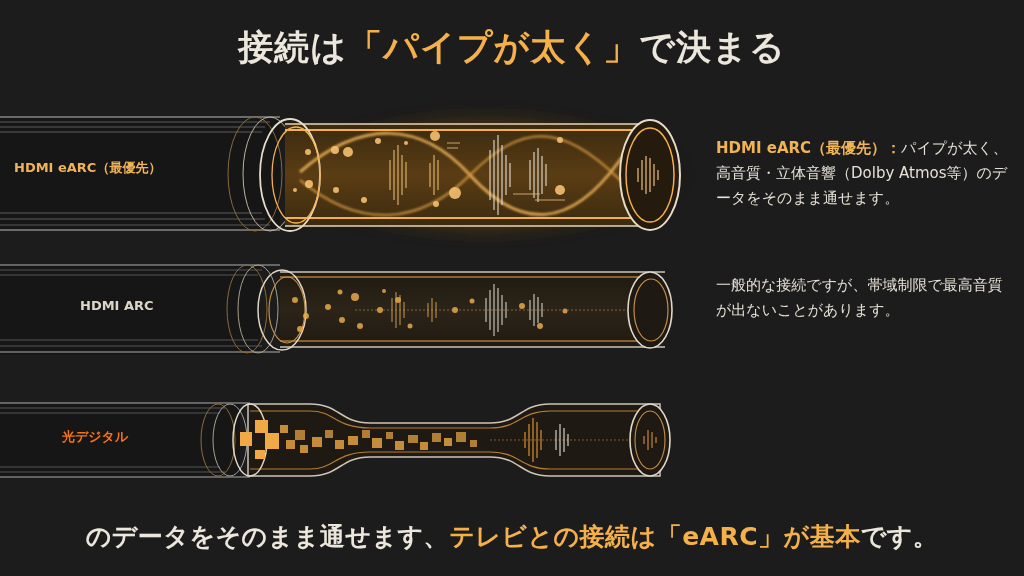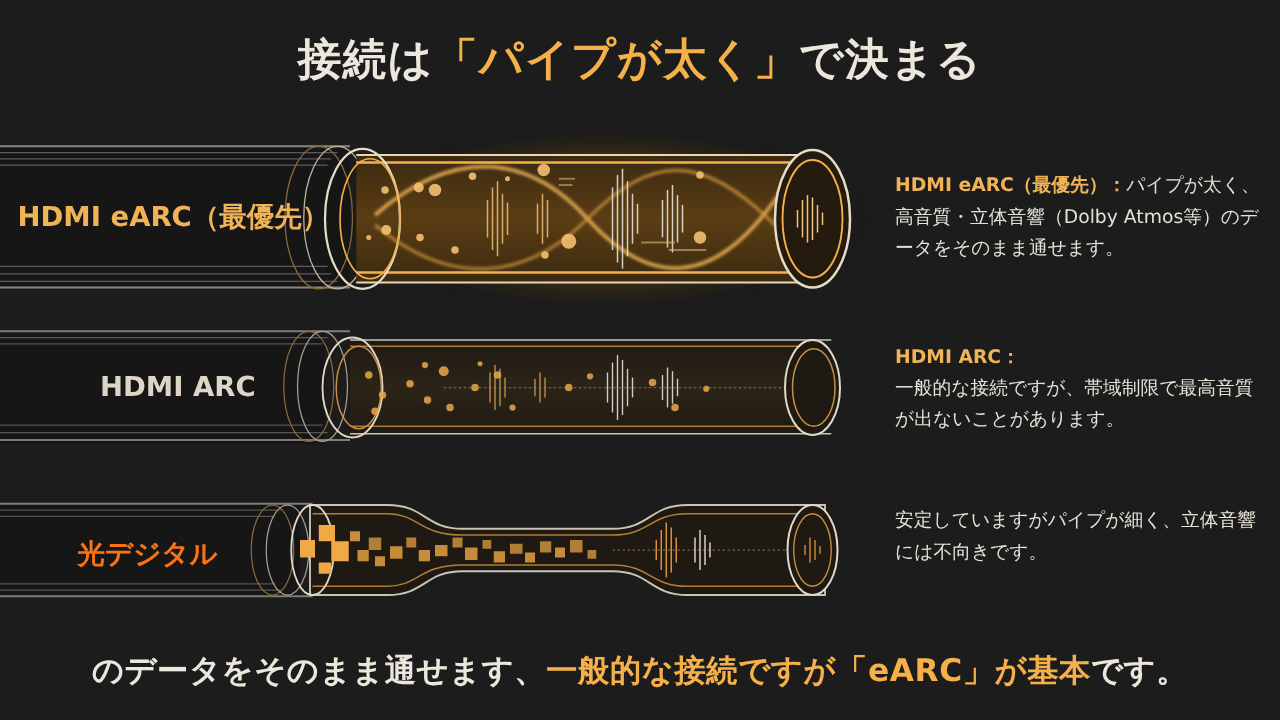--- a/index.html
+++ b/index.html
@@ -1,21 +1,21 @@
 <!DOCTYPE html>
 <html><head>
 <meta charset="utf-8">
 <style>
   html,body{margin:0;padding:0;}
   body{width:1024px;height:576px;overflow:hidden;background:#1c1c1c;position:relative;font-family:"DejaVu Sans","Liberation Sans",sans-serif;color:#ece7dc;}
   .title{position:absolute;left:0;top:24px;width:1024px;text-align:center;font-size:35px;font-weight:bold;letter-spacing:1px;color:#ece7dc;}
   .hl{color:#f5b04a;}
   .footer{position:absolute;left:0;top:520px;width:1024px;text-align:center;font-size:25px;font-weight:bold;color:#ece7dc;letter-spacing:0.5px;}
   .stage{position:absolute;left:0;top:0;width:1024px;height:576px;}
-  .rowlabel{position:absolute;font-weight:bold;font-size:22px;}
+  .rowlabel{position:absolute;font-weight:bold;font-size:13px;}
   .desc{position:absolute;left:716px;width:300px;font-size:15px;line-height:25px;color:#e6e1d6;}
   .desc .head{color:#f0b457;font-weight:bold;}
 </style>
 </head>
 <body>
 
 <div class="title"><span>接続は</span><span class="hl">「パイプが太く」</span><span>で決まる</span></div>
 
 <svg class="stage" width="1024" height="576" viewBox="0 0 1024 576">
   <defs>
@@ -258,20 +258,18 @@
 </svg>
 
 <div class="rowlabel" style="left:14px;top:159px;color:#f0b457;">HDMI eARC（最優先）</div>
 <div class="rowlabel" style="left:80px;top:298px;color:#ddd6c8;">HDMI ARC</div>
 <div class="rowlabel" style="left:62px;top:428px;color:#f97316;">光デジタル</div>
 
 <div class="desc" style="top:136px;">
   <span class="head">HDMI eARC（最優先）：</span><span>パイプが太く、高音質・立体音響（Dolby Atmos等）のデータをそのまま通せます。</span>
 </div>
 <div class="desc" style="top:273px;">
-  <div class="head">HDMI ARC：</div>
     <div>一般的な接続ですが、帯域制限で最高音質が出ないことがあります。</div>
 </div>
 <div class="desc" style="top:404px;">
-    <div>安定していますがパイプが細く、立体音響には不向きです。</div>
 </div>
 
-<div class="footer"><span>のデータをそのまま通せます、</span><span class="hl">一般的な接続ですが「eARC」が基本</span><span>です。</span></div>
+<div class="footer"><span>のデータをそのまま通せます、</span><span class="hl">テレビとの接続は「eARC」が基本</span><span>です。</span></div>
 
 </body></html>

